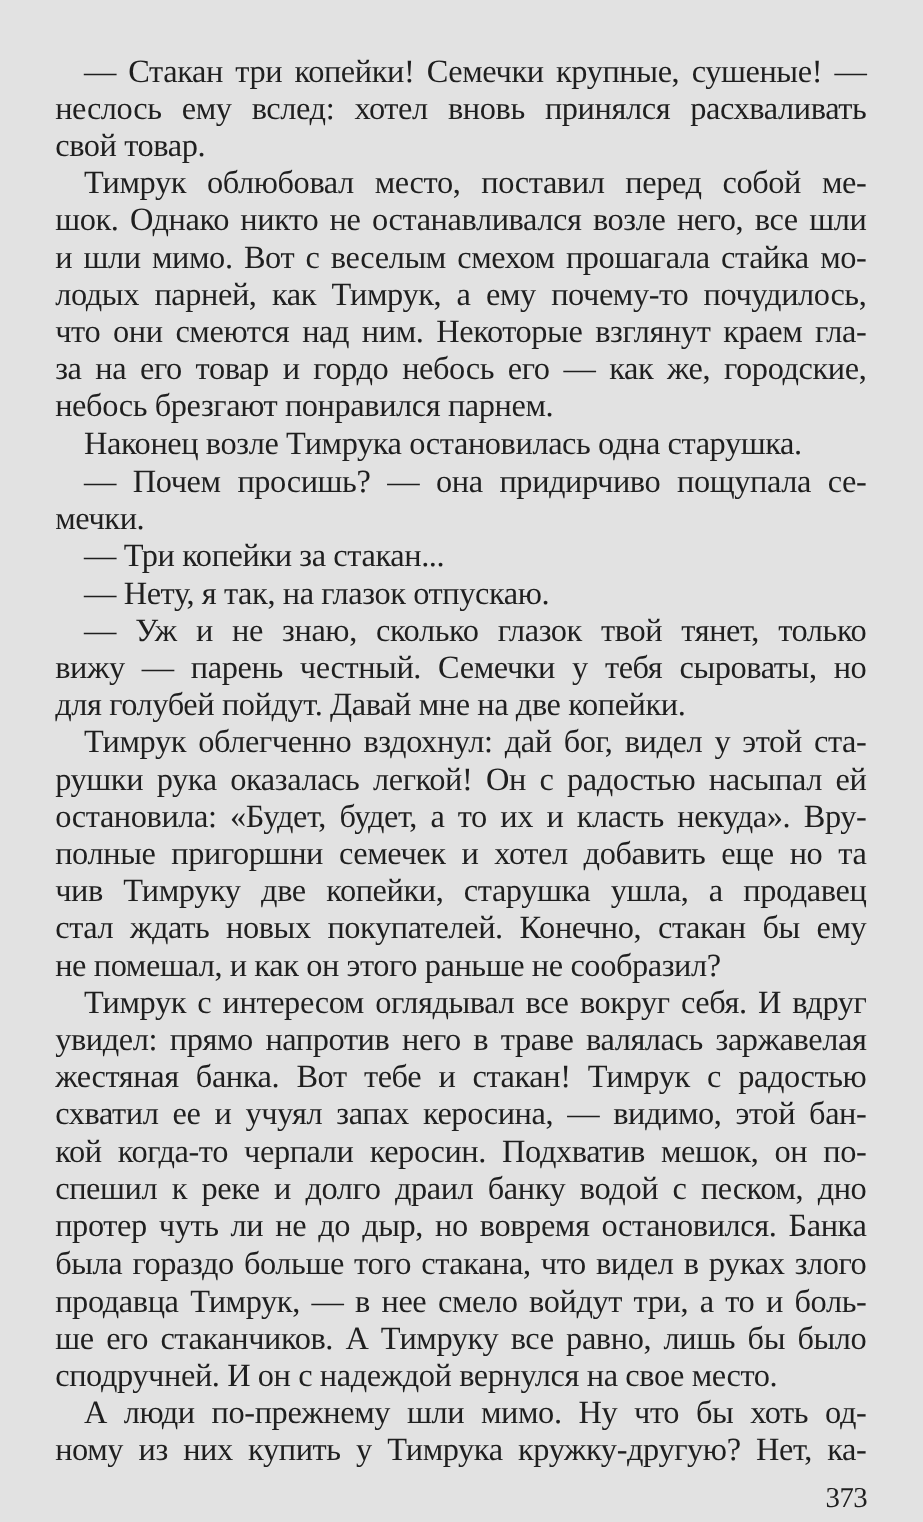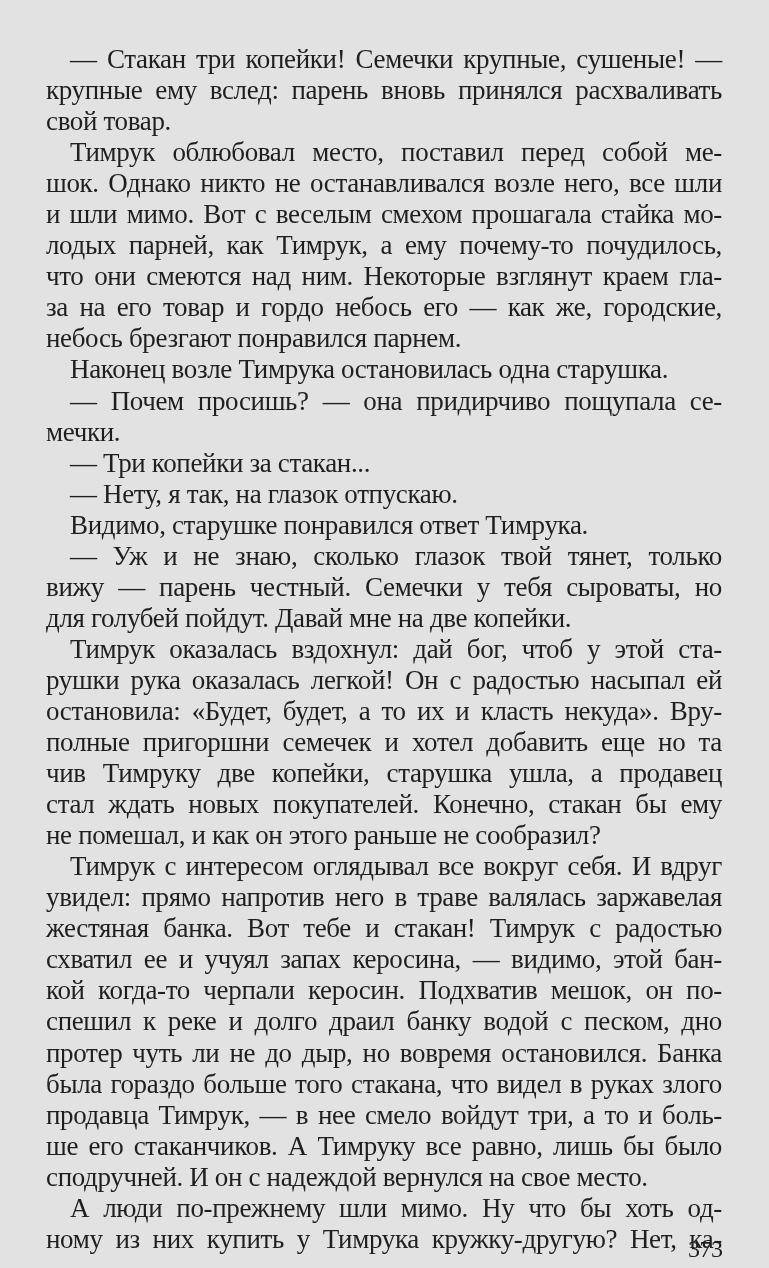--- a/index.html
+++ b/index.html
@@ -26,39 +26,38 @@
   .pagenum {
     position:absolute; left:688px; top:1236px;
     font-size:24px; letter-spacing:-0.5px;
   }
 </style>
 </head>
 <body>
 
 <div class="page" id="page">
     <div class="line indent">— Стакан три копейки! Семечки крупные, сушеные! —</div>
-    <div class="line">крупные ему вслед: парень вновь принялся расхваливать</div>
+    <div class="line">неслось ему вслед: хотел вновь принялся расхваливать</div>
     <div class="line last">свой товар.</div>
     <div class="line indent">Тимрук облюбовал место, поставил перед собой ме-</div>
     <div class="line">шок. Однако никто не останавливался возле него, все шли</div>
     <div class="line">и шли мимо. Вот с веселым смехом прошагала стайка мо-</div>
     <div class="line">лодых парней, как Тимрук, а ему почему-то почудилось,</div>
     <div class="line">что они смеются над ним. Некоторые взглянут краем гла-</div>
     <div class="line">за на его товар и гордо небось его — как же, городские,</div>
     <div class="line last">небось брезгают понравился парнем.</div>
     <div class="line indent last">Наконец возле Тимрука остановилась одна старушка.</div>
     <div class="line indent">— Почем просишь? — она придирчиво пощупала се-</div>
     <div class="line last">мечки.</div>
     <div class="line indent last">— Три копейки за стакан...</div>
     <div class="line indent last">— Нету, я так, на глазок отпускаю.</div>
-    <div class="line indent last">Видимо, старушке понравился ответ Тимрука.</div>
     <div class="line indent">— Уж и не знаю, сколько глазок твой тянет, только</div>
     <div class="line">вижу — парень честный. Семечки у тебя сыроваты, но</div>
     <div class="line last">для голубей пойдут. Давай мне на две копейки.</div>
-    <div class="line indent">Тимрук оказалась вздохнул: дай бог, чтоб у этой ста-</div>
+    <div class="line indent">Тимрук облегченно вздохнул: дай бог, видел у этой ста-</div>
     <div class="line">рушки рука оказалась легкой! Он с радостью насыпал ей</div>
     <div class="line">остановила: «Будет, будет, а то их и класть некуда». Вру-</div>
     <div class="line">полные пригоршни семечек и хотел добавить еще но та</div>
     <div class="line">чив Тимруку две копейки, старушка ушла, а продавец</div>
     <div class="line">стал ждать новых покупателей. Конечно, стакан бы ему</div>
     <div class="line last">не помешал, и как он этого раньше не сообразил?</div>
     <div class="line indent">Тимрук с интересом оглядывал все вокруг себя. И вдруг</div>
     <div class="line">увидел: прямо напротив него в траве валялась заржавелая</div>
     <div class="line">жестяная банка. Вот тебе и стакан! Тимрук с радостью</div>
     <div class="line">схватил ее и учуял запах керосина, — видимо, этой бан-</div>

